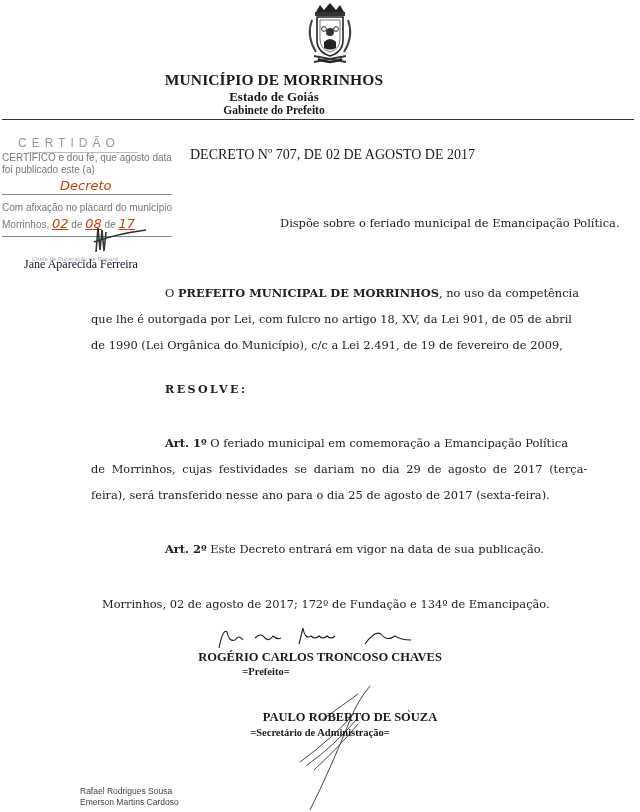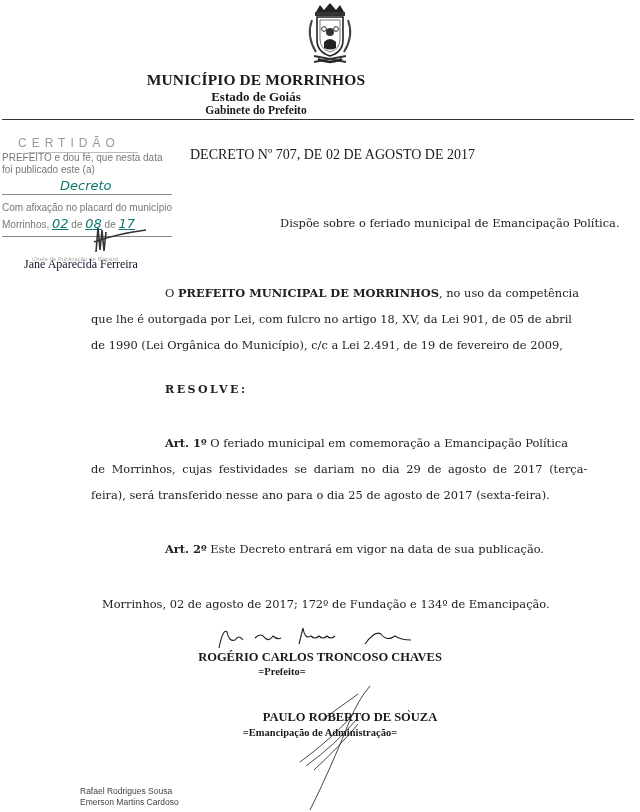--- a/index.html
+++ b/index.html
@@ -1,30 +1,30 @@
 <!DOCTYPE html>
 <html><head>
   <meta charset="utf-8">
   <style>
     html, body { margin: 0; padding: 0; background: #ffffff; }
     body { width: 640px; height: 812px; position: relative; overflow: hidden; color: #1a1a1a; font-family: "Liberation Serif", "DejaVu Serif", serif; }
     .abs { position: absolute; }
     .crest { left: 302px; top: 2px; width: 56px; height: 64px; }
-    .hdr { left: 0; width: 512px; text-align: center; font-family: "Liberation Serif", serif; font-weight: bold; }
+    .hdr { left: 0; width: 512px; text-align: center; font-family: "Liberation Serif", serif; font-weight: bold; padding-left: 18px; }
     .hdr1 { top: 71px; font-size: 15.5px; letter-spacing: 0.1px; }
     .hdr2 { top: 89px; font-size: 13px; text-align: center; }
     .hdr3 { top: 104px; font-size: 11.5px; }
     .rule { left: 2px; top: 119px; width: 632px; height: 0; border-top: 1.6px solid #333; }
 
     .stamp { left: 2px; top: 136px; width: 175px; font-family: "Liberation Sans", sans-serif; color: #777; }
     .stamp .title { left: 16px; top: 0; font-size: 12px; letter-spacing: 5px; color: #9a9a9a; }
     .stamp .l1 { left: 0; top: 16px; font-size: 10px; white-space: nowrap; }
     .stamp .l2 { left: 0; top: 28px; font-size: 10px; white-space: nowrap; }
     .stamp .line { height: 0; border-top: 1px solid #888; }
-    .stamp .hand { font-family: "DejaVu Sans", sans-serif; color: #0f766e; font-style: italic; }
+    .stamp .hand { font-family: "DejaVu Sans", sans-serif; color: #c2410c; font-style: italic; }
     .stamp .l3 { left: 0; top: 66px; font-size: 10px; white-space: nowrap; }
     .stamp .l4 { left: 0; top: 80px; font-size: 10px; white-space: nowrap; }
     .stamp .name { left: 22px; top: 105px; font-family: "Liberation Serif", serif; font-size: 12px; color: #0f172a; white-space: nowrap; margin-top: 16px; }
     .stamp .sub { left: 30px; top: 120px; font-size: 6px; color: #aaa; white-space: nowrap; }
 
     .decree-title { left: 190px; top: 147px; font-family: "Liberation Serif", serif; font-weight: normal; font-size: 14px; white-space: nowrap; }
     .ementa { left: 280px; top: 216px; font-size: 11.5px; white-space: nowrap; color: #222; }
 
     .body-text { font-family: "DejaVu Serif", serif; font-size: 11.4px; color: #222; white-space: nowrap; }
     .p1a { left: 165px; top: 286px; }
@@ -32,21 +32,21 @@
     .p1c { left: 91px; top: 338px; }
     .resolve { left: 165px; top: 383px; font-weight: bold; letter-spacing: 2.5px; font-size: 11px; }
     .a1a { left: 165px; top: 436px; }
     .a1b { left: 91px; top: 462px; word-spacing: 3px; }
     .a1c { left: 91px; top: 488px; }
     .a2 { left: 165px; top: 542px; }
     .place { left: 102px; top: 597px; }
 
     .sig1 { left: 215px; top: 622px; width: 210px; height: 30px; }
     .name1 { left: 0; width: 640px; text-align: center; top: 650px; font-family: "Liberation Serif", serif; font-weight: bold; font-size: 12.5px; }
-    .role1 { left: 0; width: 532px; text-align: center; top: 666px; font-family: "Liberation Serif", serif; font-weight: bold; font-size: 10.5px; padding-left: 16px; }
+    .role1 { left: 0; width: 532px; text-align: center; top: 666px; font-family: "Liberation Serif", serif; font-weight: bold; font-size: 10.5px; }
     .name2 { left: 0; width: 628px; text-align: center; top: 710px; font-family: "Liberation Serif", serif; font-weight: bold; font-size: 12.5px; margin-left: 36px; }
     .role2 { left: 0; width: 640px; text-align: center; top: 727px; font-family: "Liberation Serif", serif; font-weight: bold; font-size: 10.5px; }
     .sig2 { left: 240px; top: 680px; width: 180px; height: 132px; }
 
     .staff { left: 80px; top: 786px; font-family: Liberation Sans, sans-serif; font-size: 8.5px; color: #444; line-height: 11px; }
     b { font-weight: bold; }
   </style>
 </head>
 <body>
 
@@ -66,21 +66,21 @@
 </svg>
 
 <div class="abs hdr hdr1">MUNICÍPIO DE MORRINHOS</div>
 <div class="abs hdr hdr2">Estado de Goiás</div>
 <div class="abs hdr hdr3">Gabinete do Prefeito</div>
 <div class="abs rule"></div>
 
 <div class="abs stamp">
   <div class="abs title">CERTIDÃO</div>
   <div class="abs line" style="left:26px;top:16px;width:110px;border-color:#bbb"></div>
-  <div class="abs l1">PREFEITO e dou fé, que nesta data</div>
+  <div class="abs l1">CERTIFICO e dou fé, que agosto data</div>
   <div class="abs l2">foi publicado este (a)</div>
   <div class="abs hand" style="left:58px;top:42px;font-size:13px;">Decreto</div>
   <div class="abs line" style="left:0;top:58px;width:170px;"></div>
   <div class="abs l3">Com afixação no placard do município</div>
   <div class="abs l4">
     <span>Morrinhos,</span>
     <span class="hand" style="font-size:13px;text-decoration:underline;">02</span>
     <span>de</span>
     <span class="hand" style="font-size:13px;text-decoration:underline;">08</span>
     <span>de</span>
@@ -120,18 +120,18 @@
 <svg class="abs sig1" viewBox="0 0 210 30">
   <path d="M4 26 Q8 6 12 10 Q14 20 20 18 Q24 12 28 18 M40 16 Q46 10 50 16 Q54 20 58 14 Q62 18 66 16 M84 22 L88 6 Q90 18 96 14 Q100 18 104 14 Q108 18 112 14 Q116 18 120 14 M150 22 Q160 8 166 12 Q172 20 180 14 Q186 18 196 18" fill="none" stroke="#222" stroke-width="1.1"></path>
 </svg>
 <div class="abs name1">ROGÉRIO CARLOS TRONCOSO CHAVES</div>
 <div class="abs role1">=Prefeito=</div>
 
 <svg class="abs sig2" viewBox="0 0 180 132">
   <path d="M70 130 Q90 90 110 40 Q118 20 130 6 M60 82 Q90 60 112 36 M66 86 Q96 64 116 40 M74 90 Q100 66 118 44 M82 40 L118 14 M168 30 l2 2 M180 44 l1 1 M150 40 l1 1" fill="none" stroke="#333" stroke-width="0.9"></path>
 </svg>
 <div class="abs name2">PAULO ROBERTO DE SOUZA</div>
-<div class="abs role2">=Emancipação de Administração=</div>
+<div class="abs role2">=Secretário de Administração=</div>
 
 <div class="abs staff">
   <div>Rafael Rodrigues Sousa</div>
   <div>Emerson Martins Cardoso</div>
 </div>
 
 </body></html>

